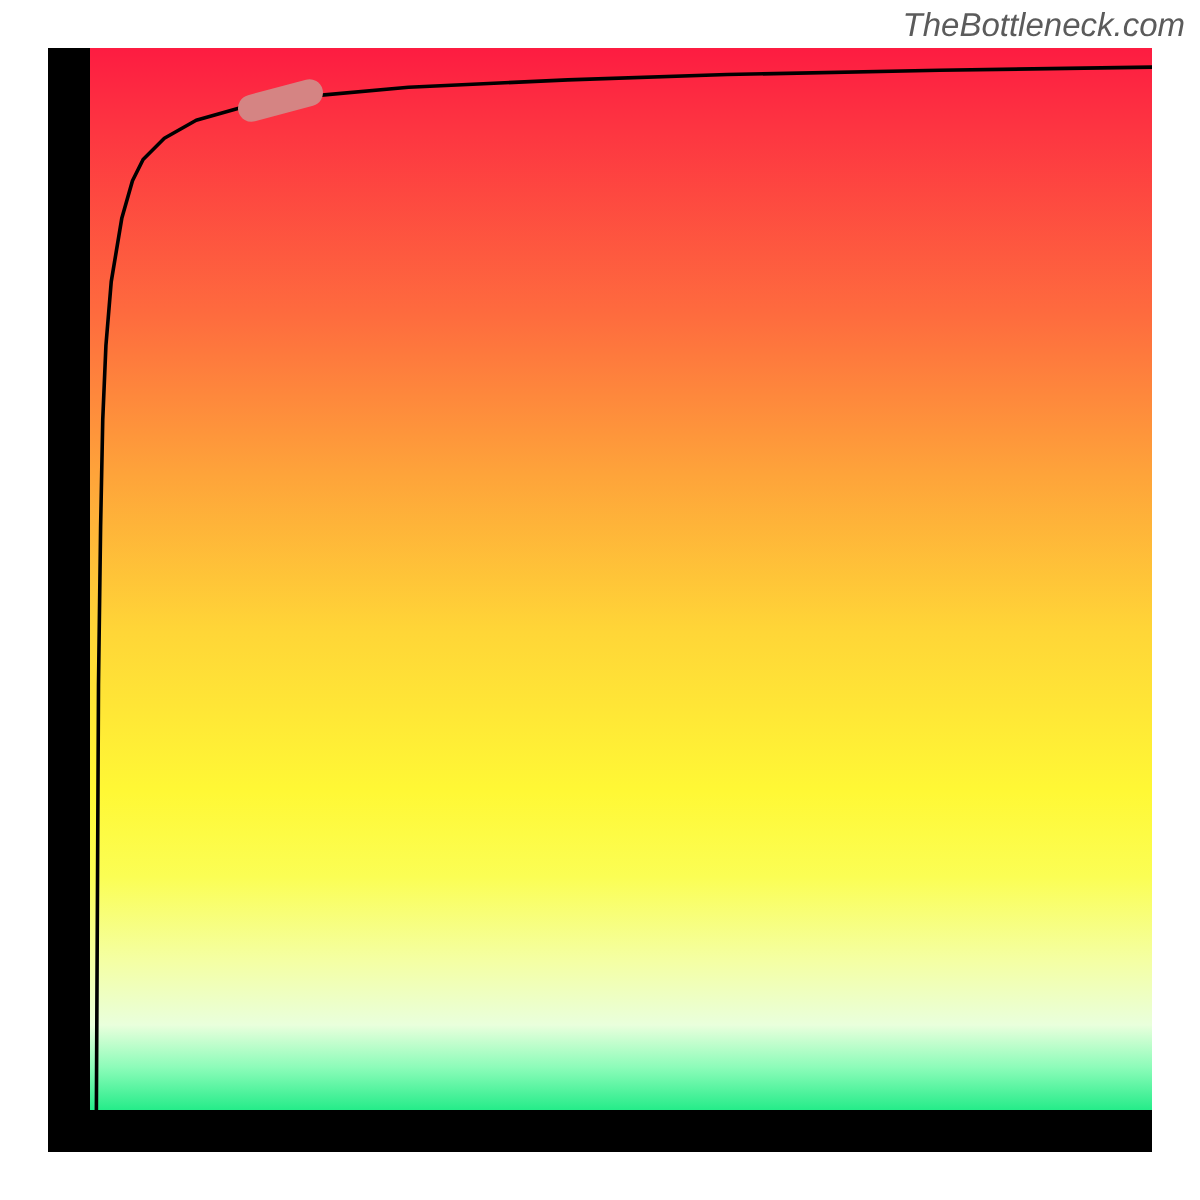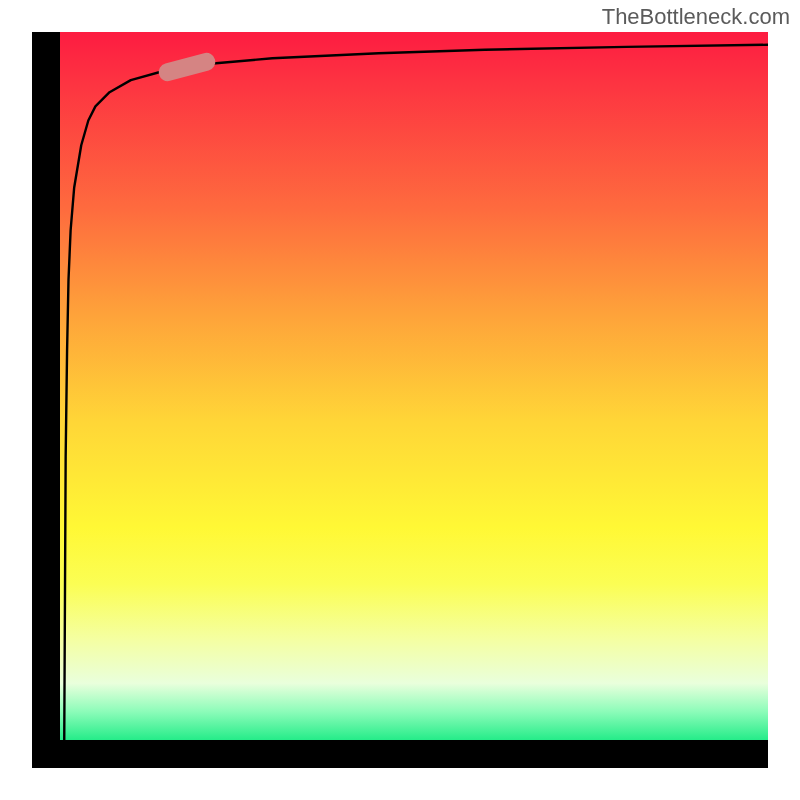--- a/index.html
+++ b/index.html
@@ -12,20 +12,21 @@
     overflow: hidden;
   }
   .attribution {
     position: absolute;
     top: 4px;
     right: 10px;
     font-size: 22px;
     color: #5b5b5b;
     font-family: Arial, sans-serif;
     letter-spacing: 0;
+    font-style: italic;
   }
   .frame-outer {
     position: absolute;
     left: 32px;
     top: 32px;
     width: 736px;
     height: 736px;
     background: #000000;
   }
   .plot-area {

